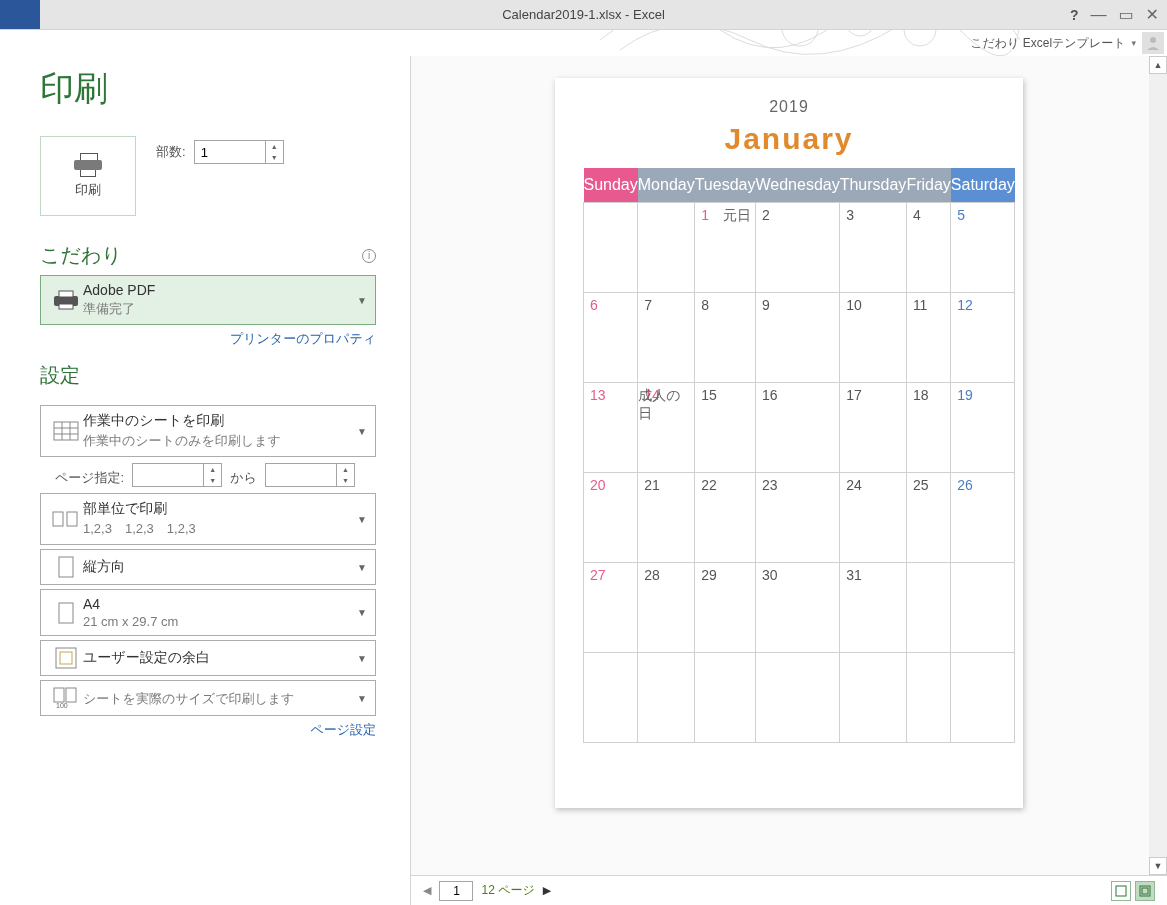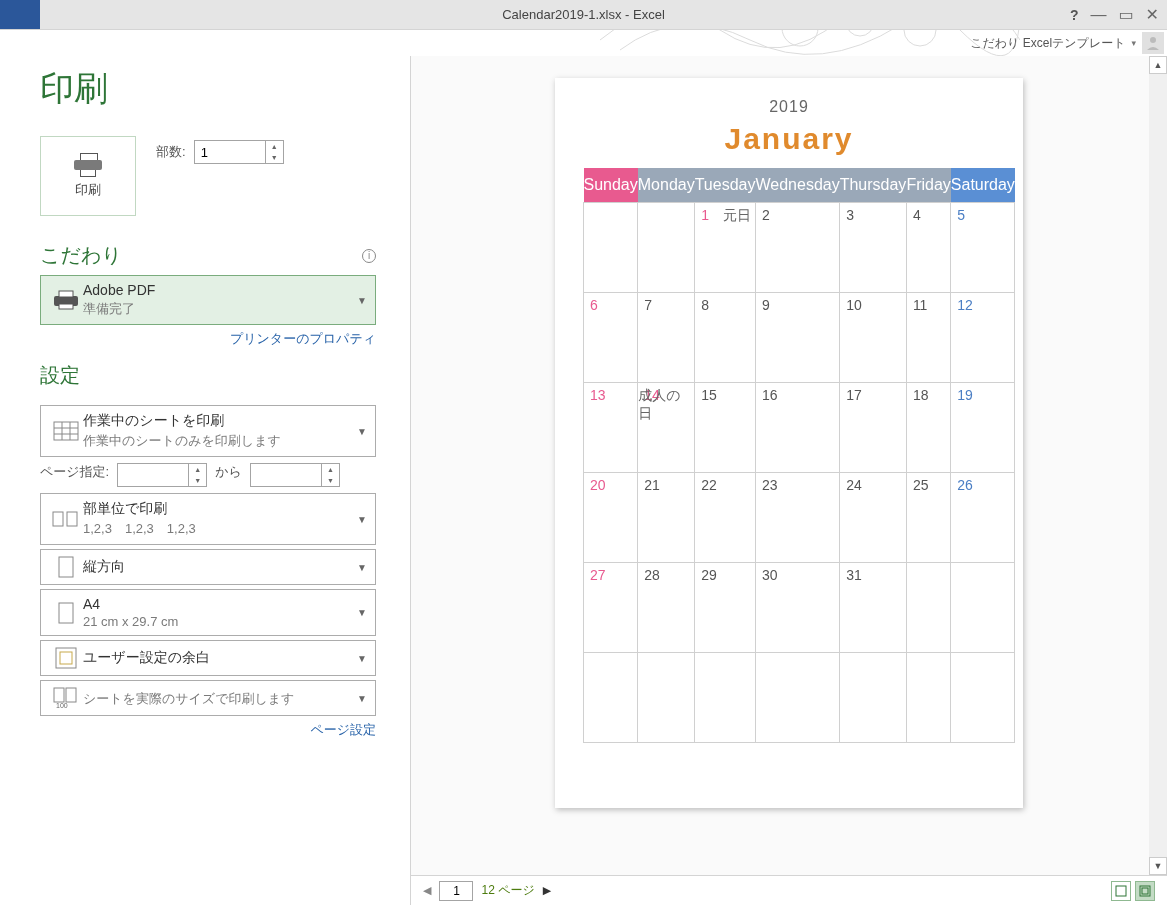--- a/index.html
+++ b/index.html
@@ -46,21 +46,21 @@
 .dropdown .dd-icon { width: 34px; display: flex; align-items: center; justify-content: center; flex-shrink: 0; }
 .dropdown .dd-text { flex: 1; }
 .dropdown .dd-title { font-size: 14px; color: #333; }
 .dropdown .dd-sub { font-size: 13px; color: #7a7a7a; margin-top: 2px; }
 .dropdown .dd-arrow { font-size: 10px; color: #666; margin-left: 6px; }
 .dropdown.plain { border-color: #acacac; }
 
 .link-row { text-align: right; margin: 4px 0 14px; }
 .link-row a { color: #2762a8; font-size: 13px; text-decoration: none; cursor: pointer; }
 
-.page-range { display: flex; align-items: flex-start; gap: 8px; margin: 6px 0; font-size: 13px; color: #555; }
+.page-range { display: flex; align-items: flex-end; gap: 8px; margin: 6px 15px; font-size: 13px; color: #555; }
 .page-range .spinner-box { width: 90px; }
 
 
 .preview-body { flex: 1; display: flex; position: relative; background: #fafafa; padding: 22px 0 0 0; }
 .preview-page { margin: 0 auto; width: 468px; height: 730px; background: #fff; box-shadow: 1px 2px 6px rgba(0,0,0,0.25); padding: 20px 28px; }
 .scrollbar { position: absolute; right: 0; top: 0; bottom: 0; width: 18px; background: #f0f0f0; display: flex; flex-direction: column; align-items: center; }
 .scrollbar .sb-arrow { height: 18px; width: 100%; display: flex; align-items: center; justify-content: center; font-size: 9px; color: #555; cursor: pointer; border: 1px solid #ccc; background: #fff; }
 .scrollbar .sb-track { flex: 1; }
 
 

